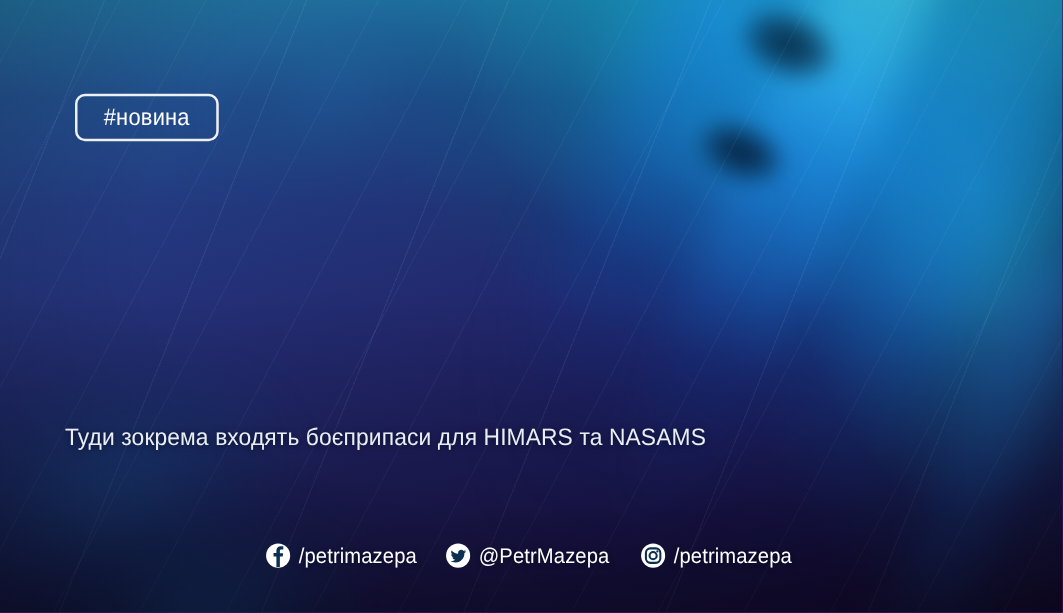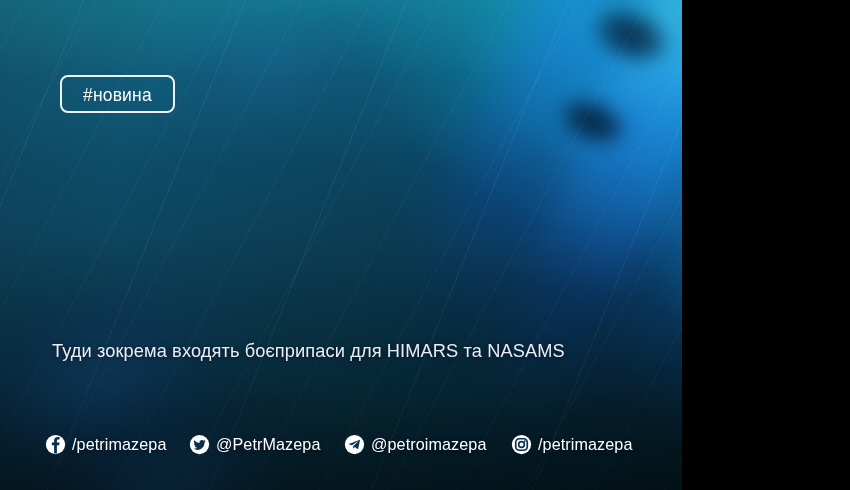--- a/index.html
+++ b/index.html
@@ -6,24 +6,24 @@
     margin: 0;
     padding: 0;
     background: #000;
   }
   body {
     font-family: "Liberation Sans", sans-serif;
   }
 
   #card {
     position: relative;
-    width: 682px;
+    width: 850px;
     height: 490px;
     overflow: hidden;
-    background: #0f766e;
+    background: #6d28d9;
     user-select: none;
   }
 
   
   .bg-layer {
     position: absolute;
     top: 0; left: 0;
     width: 850px;
     height: 490px;
     pointer-events: none;
@@ -350,29 +350,20 @@
       <div class="social-item">
         <span class="si">
           <svg viewBox="0 0 24 24" width="21" height="21" aria-hidden="true">
             <circle cx="12" cy="12" r="11" fill="#ffffff"></circle>
             <path d="M19.2 8.1c-0.52 0.23-1.08 0.39-1.67 0.46 0.6-0.36 1.06-0.93 1.28-1.6 -0.56 0.33-1.18 0.57-1.84 0.7 -0.53-0.57-1.29-0.92-2.12-0.92 -1.6 0-2.9 1.3-2.9 2.9 0 0.23 0.03 0.45 0.08 0.66 -2.41-0.12-4.55-1.28-5.98-3.03 -0.25 0.43-0.39 0.93-0.39 1.46 0 1.01 0.51 1.9 1.29 2.42 -0.48-0.02-0.92-0.15-1.31-0.37v0.04c0 1.41 1 2.58 2.33 2.85 -0.24 0.07-0.5 0.1-0.77 0.1 -0.19 0-0.37-0.02-0.55-0.05 0.37 1.15 1.44 1.99 2.71 2.01 -0.99 0.78-2.24 1.24-3.6 1.24 -0.23 0-0.46-0.01-0.69-0.04 1.28 0.82 2.81 1.3 4.44 1.3 5.33 0 8.24-4.41 8.24-8.24l-0.01-0.37c0.57-0.41 1.06-0.92 1.45-1.5z" fill="#0b2f50"></path>
           </svg>
         </span>
         <span class="handle">@PetrMazepa</span>
       </div>
 
-      <div class="social-item">
-        <span class="si">
-          <svg viewBox="0 0 24 24" width="21" height="21" aria-hidden="true">
-            <circle cx="12" cy="12" r="11" fill="#ffffff"></circle>
-            <path d="M18.2 7.2L16.3 16.6c-0.14 0.62-0.52 0.77-1.04 0.48l-2.88-2.12 -1.39 1.34c-0.15 0.15-0.28 0.28-0.58 0.28l0.21-2.94 5.36-4.84c0.23-0.21-0.05-0.32-0.36-0.12l-6.62 4.17 -2.85-0.89c-0.62-0.19-0.63-0.62 0.13-0.92l11.14-4.29c0.52-0.19 0.97 0.12 0.8 0.95z" fill="#0b2f50"></path>
-          </svg>
-        </span>
-        <span class="handle">@petroimazepa</span>
-      </div>
 
       <div class="social-item">
         <span class="si">
           <svg viewBox="0 0 24 24" width="21" height="21" aria-hidden="true">
             <circle cx="12" cy="12" r="11" fill="#ffffff"></circle>
             <rect x="5.4" y="5.4" width="13.2" height="13.2" rx="4.1" ry="4.1" fill="none" stroke="#0b2f50" stroke-width="1.9"></rect>
             <circle cx="12" cy="12" r="3.25" fill="none" stroke="#0b2f50" stroke-width="1.9"></circle>
             <circle cx="15.9" cy="8.2" r="1.05" fill="#0b2f50"></circle>
           </svg>
         </span>

